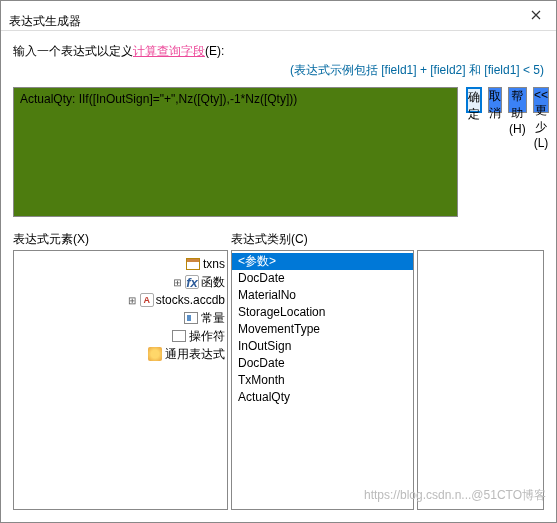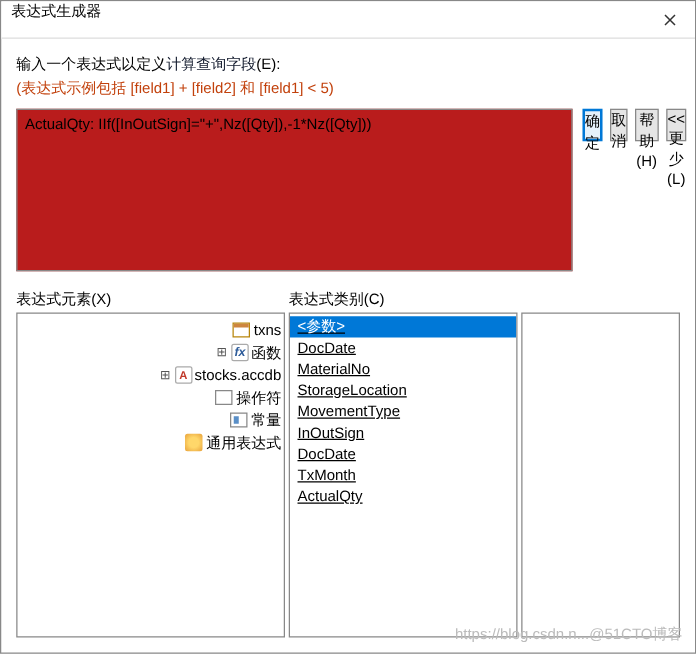--- a/index.html
+++ b/index.html
@@ -1,55 +1,55 @@
 <!DOCTYPE html>
 <html><head>
 <meta charset="utf-8">
 <style>
 * { box-sizing: border-box; margin: 0; padding: 0; font-family: "Microsoft YaHei", "Segoe UI", Tahoma, sans-serif; font-size: 12px; }
 body { background: #fff; width: 557px; height: 523px; border: 1px solid #888; position: relative; }
-.titlebar { height: 30px; background: #fff; border-bottom: 1px solid #ddd; display: flex; align-items: flex-start; padding: 0 8px; }
+.titlebar { height: 30px; background: #fff; border-bottom: 1px solid #ddd; display: flex; align-items: flex-end; padding: 0 8px; }
 .titlebar .title { flex: 1; }
 .close-btn { width: 40px; height: 30px; display: flex; align-items: center; justify-content: center; font-size: 14px; color: #333; margin-right: -8px; }
 .content { padding: 12px; }
 .prompt { margin-bottom: 2px; }
-.prompt .link { color: #0f172a; cursor: pointer; }
-.example { color: #c2410c; margin-bottom: 8px; }
+.prompt .link { color: #ec4899; text-decoration: underline; cursor: pointer; }
+.example { color: #0369a1; margin-bottom: 8px; text-align: right; }
 .top-area { display: flex; gap: 8px; }
-.expr-box { flex: 1; height: 130px; border: 1px solid #888; padding: 4px 6px; background: #b91c1c; font-family: Tahoma, sans-serif; resize: none; outline: none; }
+.expr-box { flex: 1; height: 130px; border: 1px solid #888; padding: 4px 6px; background: #4d7c0f; font-family: Tahoma, sans-serif; resize: none; outline: none; }
 .btn-col { display: flex; gap: 6px; width: 78px; }
-.btn { height: 26px; border: 1px solid #888; background: #e5e5e5; cursor: pointer; }
+.btn { height: 26px; border: 1px solid #888; background: #3b82f6; cursor: pointer; }
 .btn.primary { border: 2px solid #0078d7; background: #e5f1fb; }
 .panels-hdr { display: flex; margin-top: 14px; margin-bottom: 2px; }
 .panels-hdr > div { font-size: 12px; }
 .hdr-a { width: 218px; }
 .hdr-b { width: 186px; }
 .hdr-c { flex: 1; }
 .panels { display: flex; gap: 0; height: 260px; }
 .panel { border: 1px solid #888; background: #fff; overflow: auto; }
 .panel-a { width: 215px; }
 .panel-b { width: 183px; margin-left: 3px; }
 .panel-c { flex: 1; margin-left: 3px; }
 .tree { padding: 4px 2px; }
 .tree-node { display: flex; align-items: center; gap: 2px; height: 18px; white-space: nowrap; justify-content: flex-end; }
 .tree-indent { display: inline-block; }
 .expander { width: 11px; height: 11px; display: inline-flex; align-items: center; justify-content: center; font-size: 10px; color: #555; }
-.ticon { width: 16px; height: 16px; display: inline-flex; align-items: center; justify-content: center; font-size: 10px; }
+.ticon { width: 16px; height: 16px; display: inline-flex; align-items: center; justify-content: center; font-size: 13px; }
 .ic-table { background: #fff; border: 1px solid #b8860b; width: 14px; height: 12px; position: relative; }
 .ic-table::before { content: ""; position: absolute; top: 0; left: 0; right: 0; height: 3px; background: #cd853f; }
 .ic-fx { color: #2e5c9a; font-weight: bold; font-style: italic; border: 1px solid #aaa; background: #fff; width: 14px; height: 14px; border-radius: 2px; }
 .ic-db { color: #c0392b; font-weight: bold; border: 1px solid #aaa; background: #fff; width: 14px; height: 14px; border-radius: 2px; font-size: 9px; }
 .ic-const { width: 14px; height: 12px; border: 1px solid #888; background: #fff; position: relative; }
 .ic-const::after { content: ""; position: absolute; left: 2px; top: 2px; width: 4px; height: 6px; background: #5a8fc7; }
 .ic-op { width: 14px; height: 12px; border: 1px solid #888; background: #fff; }
 .ic-common { width: 14px; height: 14px; background: radial-gradient(circle, #ffd76a 40%, #e8a13a 100%); border-radius: 2px; }
-.list { padding: 2px 0; text-decoration: underline; }
+.list { padding: 2px 0; }
 .list-item { padding: 1px 6px; height: 17px; line-height: 15px; white-space: nowrap; }
 .list-item.selected { background: #0078d7; color: #fff; }
-.watermark { position: absolute; right: 10px; bottom: 6px; color: #bbb; font-size: 12px; pointer-events: none; margin-top: 36px; }
+.watermark { position: absolute; right: 10px; bottom: 18px; color: #bbb; font-size: 12px; pointer-events: none; margin-top: 36px; }
 </style>
 </head>
 <body>
 
 <div class="titlebar">
   <span class="title">表达式生成器</span>
   <div class="close-btn">
     <svg width="10" height="10" viewBox="0 0 10 10">
         <path d="M1 1 L9 9 M9 1 L1 9" stroke="#333" stroke-width="1.2"></path>
       </svg>
@@ -97,31 +97,31 @@
           <div class="tree-node">
             <span class="tree-indent" style="width:0px"></span>
             <span class="expander">⊞</span>
             <span class="ticon ic-db">A</span>
             <span>stocks.accdb</span>
           </div>
           <div class="tree-node">
             <span class="tree-indent" style="width:14px"></span>
             <span class="expander"></span>
             <span class="ticon">
-              <span class="ic-op"></span>
+              <span class="ic-const"></span>
             </span>
-            <span>操作符</span>
+            <span>常量</span>
           </div>
           <div class="tree-node">
             <span class="tree-indent" style="width:14px"></span>
             <span class="expander"></span>
             <span class="ticon">
-              <span class="ic-const"></span>
+              <span class="ic-op"></span>
             </span>
-            <span>常量</span>
+            <span>操作符</span>
           </div>
           <div class="tree-node">
             <span class="tree-indent" style="width:14px"></span>
             <span class="expander"></span>
             <span class="ticon">
               <span class="ic-common"></span>
             </span>
             <span>通用表达式</span>
           </div>
         </div>

